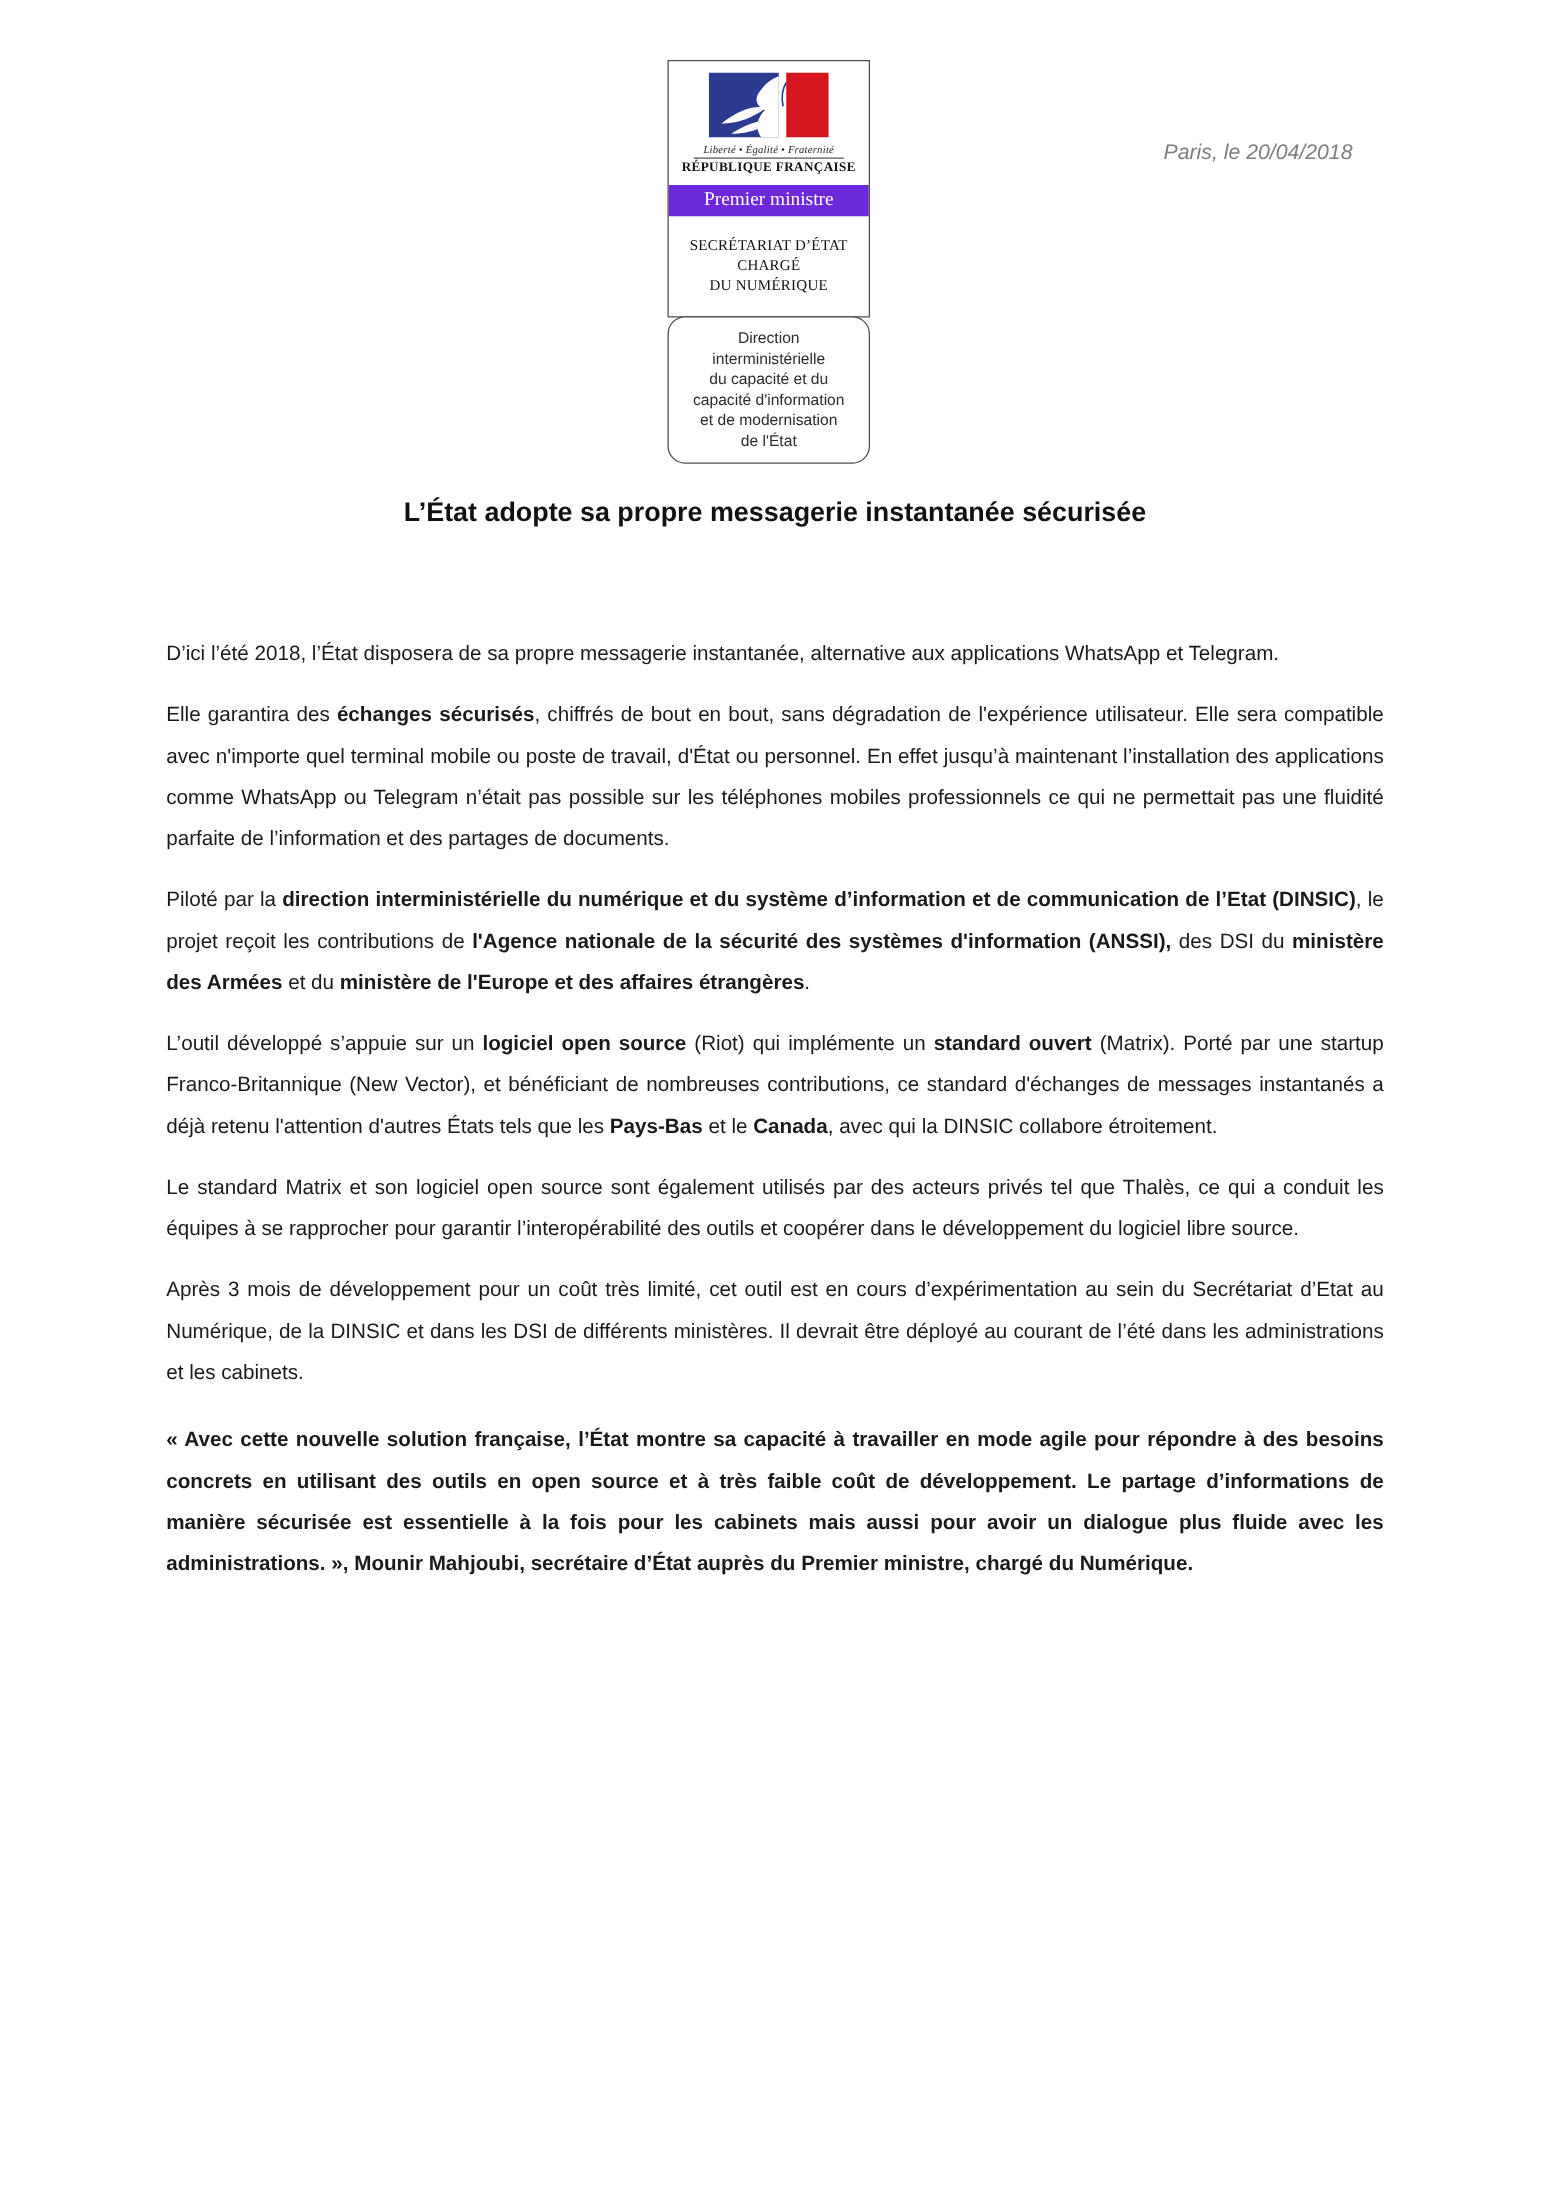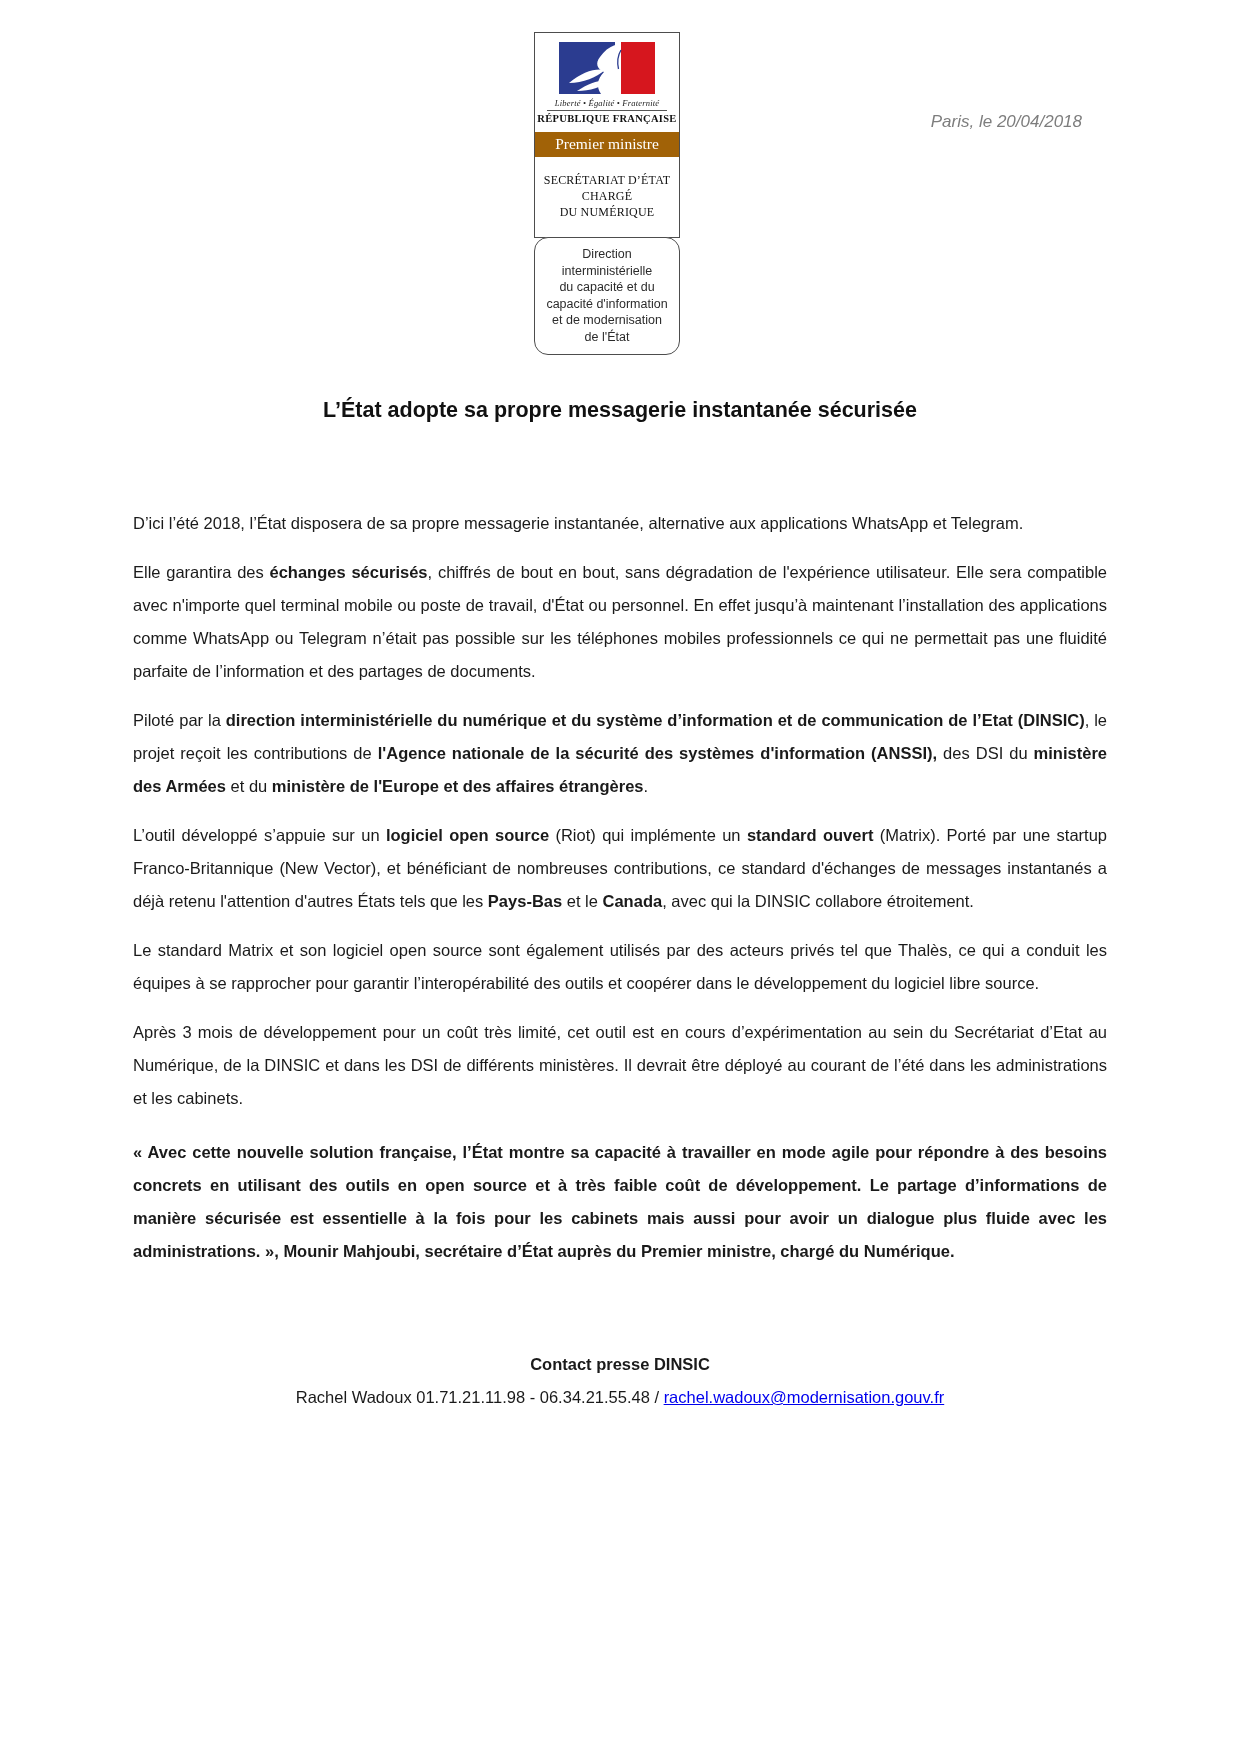--- a/index.html
+++ b/index.html
@@ -7,21 +7,21 @@
     position:relative;
     width:1240px;height:1754px;
     margin:0 auto;
     background:#ffffff;
     overflow:hidden;
     font-family:"Liberation Sans",sans-serif;
     color:#1a1a1a;
   }
 
   
-  .logo-stack{position:absolute;left:534px;top:32px;width:146px;}
+  .logo-stack{position:absolute;left:534px;top:48px;width:162px;}
   .logo-box{
     border:1px solid #4d4d4d;
     background:#fff;
     text-align:center;
     box-sizing:border-box;
   }
   .logo-box.top{padding-top:9px;}
   .logo-box.bottom{margin-top:-1px;padding:8px 2px 9px;}
   .flag-svg{display:block;margin:0 auto 4px;}
   .motto{
@@ -30,21 +30,21 @@
     letter-spacing:.2px;white-space:nowrap;
   }
   .motto-rule{width:120px;border-top:1px solid #555;margin:2px auto 2px;}
   .republic{
     font-family:"Liberation Serif",serif;
     font-weight:700;font-size:10.5px;color:#111;
     letter-spacing:.3px;white-space:nowrap;
   }
   .pm-banner{
     margin-top:8px;
-    background:#a16207;color:#ffffff;
+    background:#6d28d9;color:#ffffff;
     font-family:"Liberation Serif",serif;
     font-size:15.5px;padding:3px 0 4px;
   }
   .secretariat{
     margin-top:15px;padding-bottom:17px;
     font-family:"Liberation Serif",serif;
     font-size:12px;line-height:16px;color:#111;
     letter-spacing:.2px;
   }
   .direction{
@@ -122,21 +122,15 @@
     <div class="body-text">
       <p><span>D’ici l’été 2018, l’État disposera de sa propre messagerie instantanée, alternative aux applications WhatsApp et Telegram.</span></p>
       <p><span>Elle garantira des </span><span class="b">échanges sécurisés</span><span>, chiffrés de bout en bout, sans dégradation de l'expérience utilisateur. Elle sera compatible avec n'importe quel terminal mobile ou poste de travail, d'État ou personnel. En effet jusqu’à maintenant l’installation des applications comme WhatsApp ou Telegram n’était pas possible sur les téléphones mobiles professionnels ce qui ne permettait pas une fluidité parfaite de l’information et des partages de documents.</span></p>
       <p><span>Piloté par la </span><span class="b">direction interministérielle du numérique et du système d’information et de communication de l’Etat (DINSIC)</span><span>, le projet reçoit les contributions de </span><span class="b">l'Agence nationale de la sécurité des systèmes d'information (ANSSI),</span><span> des DSI du </span><span class="b">ministère des Armées</span><span> et du </span><span class="b">ministère de l'Europe et des affaires étrangères</span><span>.</span></p>
       <p><span>L’outil développé s’appuie sur un </span><span class="b">logiciel open source</span><span> (Riot) qui implémente un </span><span class="b">standard ouvert</span><span> (Matrix). Porté par une startup Franco-Britannique (New Vector), et bénéficiant de nombreuses contributions, ce standard d'échanges de messages instantanés a déjà retenu l'attention d'autres États tels que les </span><span class="b">Pays-Bas</span><span> et le </span><span class="b">Canada</span><span>, avec qui la DINSIC collabore étroitement.</span></p>
       <p><span>Le standard Matrix et son logiciel open source sont également utilisés par des acteurs privés tel que Thalès, ce qui a conduit les équipes à se rapprocher pour garantir l’interopérabilité des outils et coopérer dans le développement du logiciel libre source.</span></p>
       <p><span>Après 3 mois de développement pour un coût très limité, cet outil est en cours d’expérimentation au sein du Secrétariat d’Etat au Numérique, de la DINSIC et dans les DSI de différents ministères. Il devrait être déployé au courant de l’été dans les administrations et les cabinets.</span></p>
       <p class="quote"><span class="b i"> « Avec cette nouvelle solution française, l’État montre sa capacité à travailler en mode agile pour répondre à des besoins concrets en utilisant des outils en open source et à très faible coût de développement. Le partage d’informations de manière sécurisée est essentielle à la fois pour les cabinets mais aussi pour avoir un dialogue plus fluide avec les administrations. », </span><span class="b"> Mounir Mahjoubi, secrétaire d’État auprès du Premier ministre, chargé du Numérique.</span></p>
     </div>
 
-    <div class="footer">
-      <div class="contact-title">Contact presse DINSIC</div>
-      <div class="contact-line">
-        <span>Rachel Wadoux 01.71.21.11.98 - 06.34.21.55.48 / </span><a href="#">rachel.wadoux@modernisation.gouv.fr</a>
-      </div>
-    </div>
   </div>
 
 </div>
 
 </body></html>

